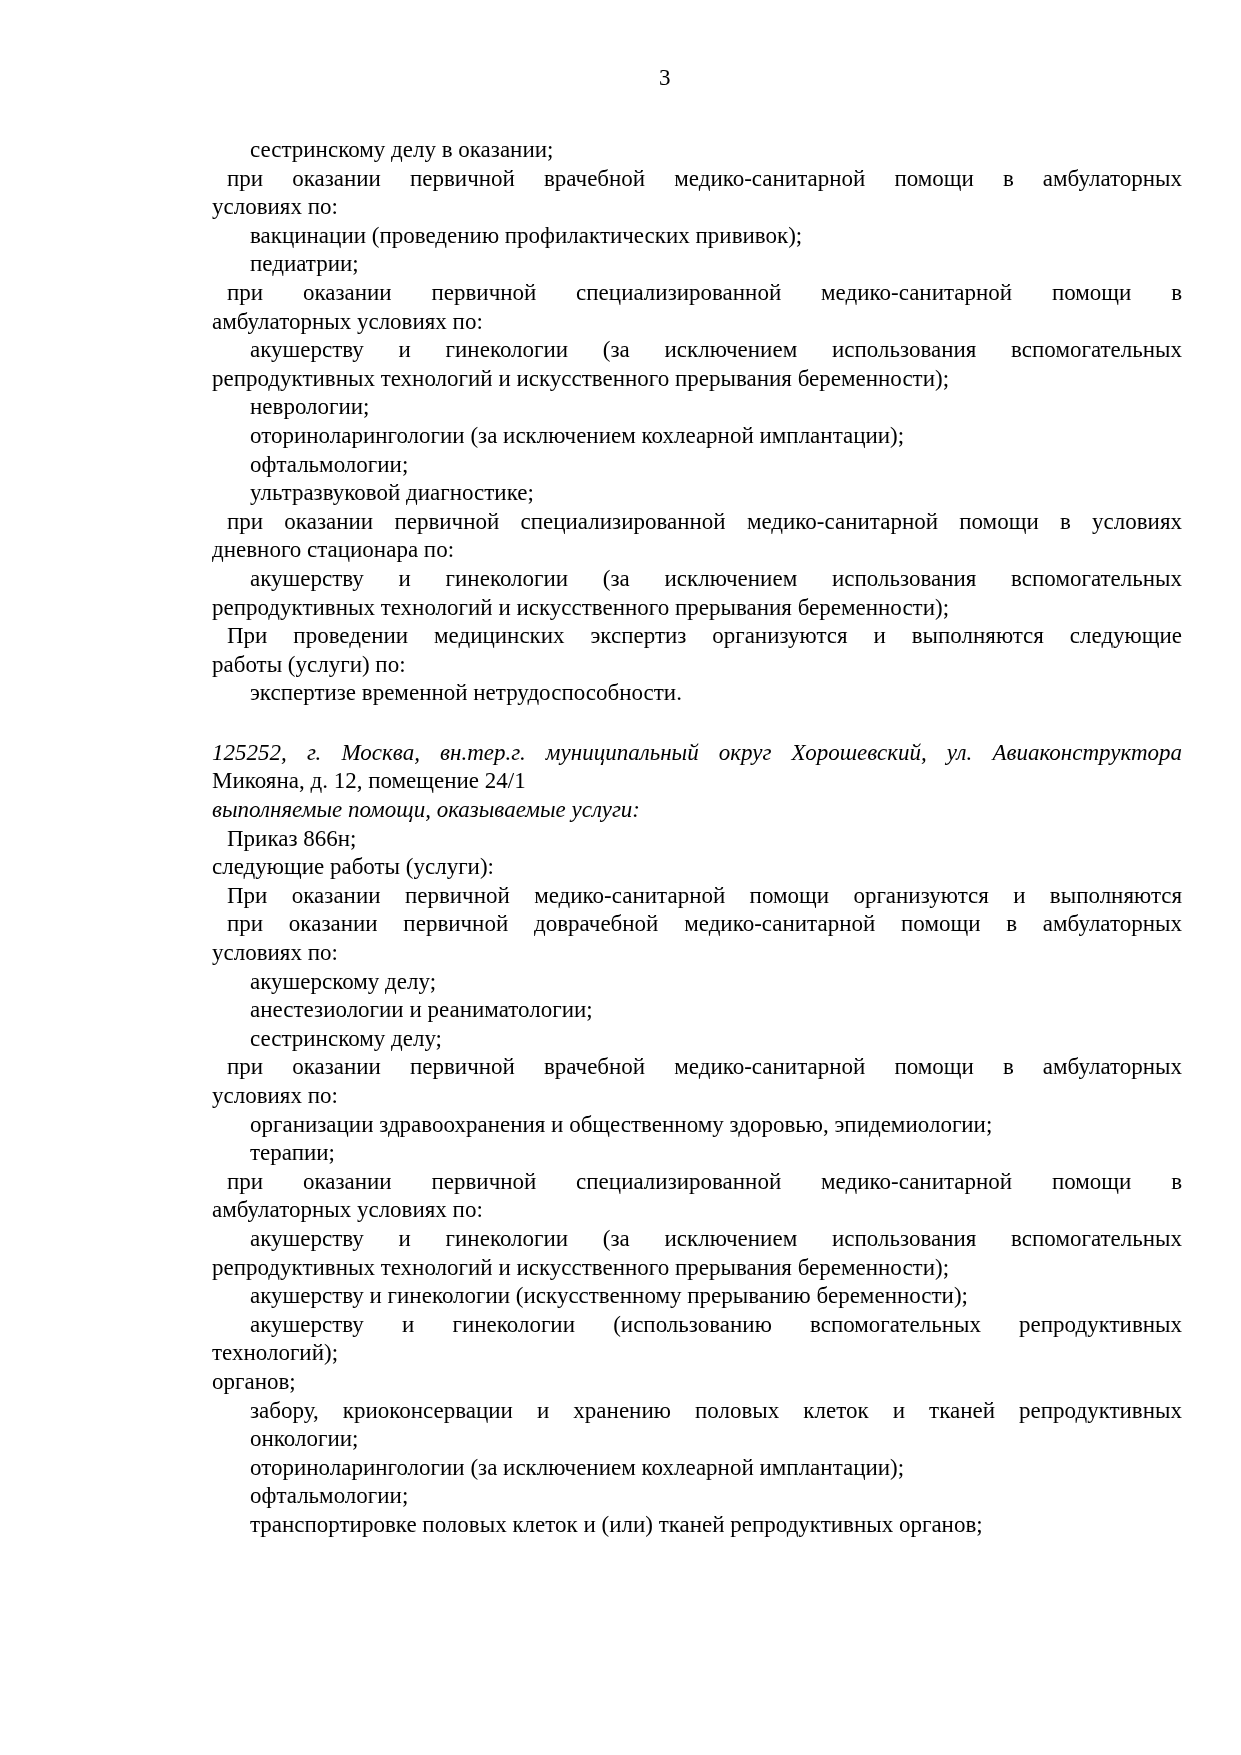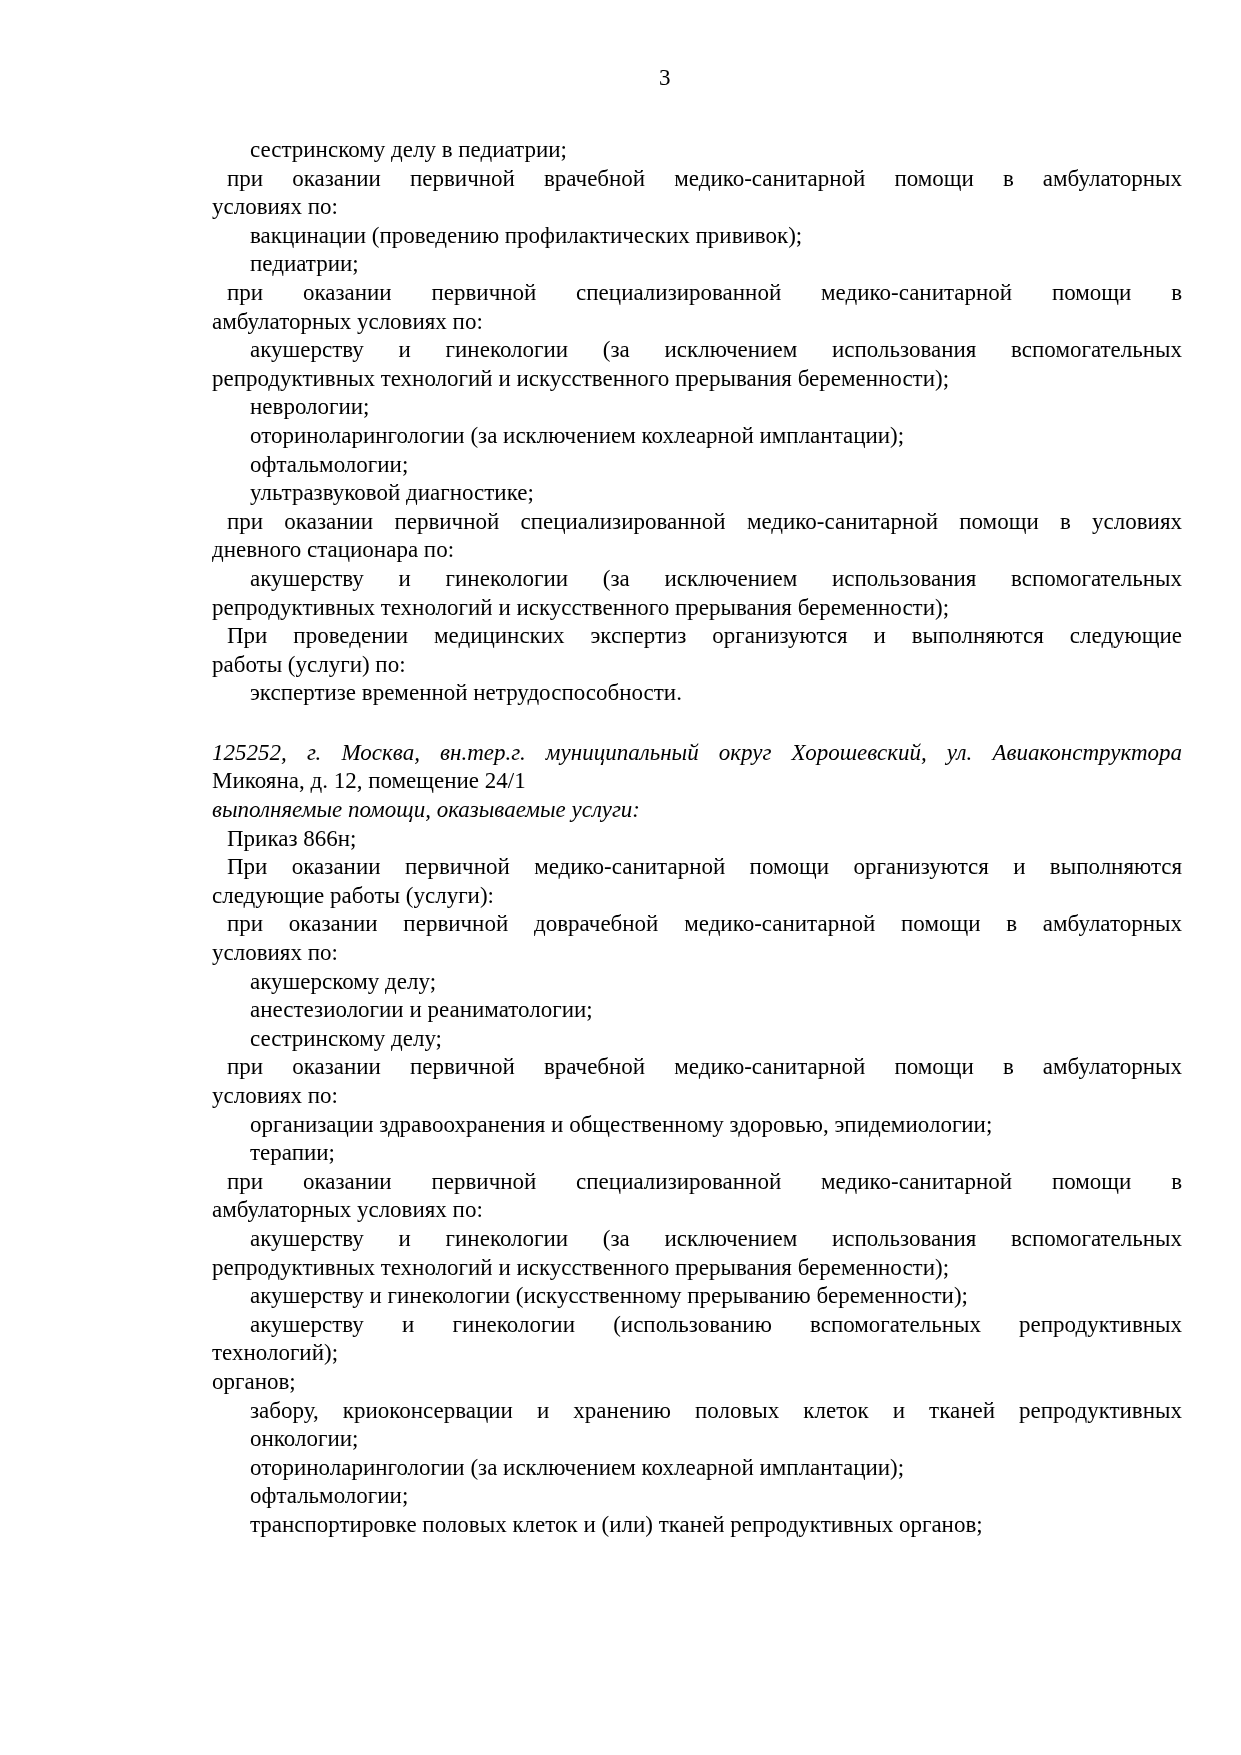--- a/index.html
+++ b/index.html
@@ -49,21 +49,21 @@
   .block.plain .line.first { padding-left: 0; font-style: italic; }
   .block.gap { height: 31px; }
 </style>
 </head>
 <body>
 
 <div class="page">
   <div class="page-number">3</div>
   <div class="content" id="content">
       <div class="block item">
-        <div class="line first last">сестринскому делу в педиатрии;</div>
+        <div class="line first last">сестринскому делу в оказании;</div>
       </div>
       <div class="block para">
         <div class="line first jfull">при оказании первичной врачебной медико-санитарной помощи в амбулаторных</div>
         <div class="line last">условиях по:</div>
       </div>
       <div class="block item">
         <div class="line first last">вакцинации (проведению профилактических прививок);</div>
       </div>
       <div class="block item">
         <div class="line first last">педиатрии;</div>
@@ -108,22 +108,22 @@
         <div class="line first jfull">125252, г. Москва, вн.тер.г. муниципальный округ Хорошевский, ул. Авиаконструктора</div>
         <div class="line last">Микояна, д. 12, помещение 24/1</div>
       </div>
       <div class="block plain">
         <div class="line first last">выполняемые помощи, оказываемые услуги:</div>
       </div>
       <div class="block para">
         <div class="line first last">Приказ 866н;</div>
       </div>
       <div class="block para">
+        <div class="line last">следующие работы (услуги):</div>
         <div class="line first jfull">При оказании первичной медико-санитарной помощи организуются и выполняются</div>
-        <div class="line last">следующие работы (услуги):</div>
       </div>
       <div class="block para">
         <div class="line first jfull">при оказании первичной доврачебной медико-санитарной помощи в амбулаторных</div>
         <div class="line last">условиях по:</div>
       </div>
       <div class="block item">
         <div class="line first last">акушерскому делу;</div>
       </div>
       <div class="block item">
         <div class="line first last">анестезиологии и реаниматологии;</div>

